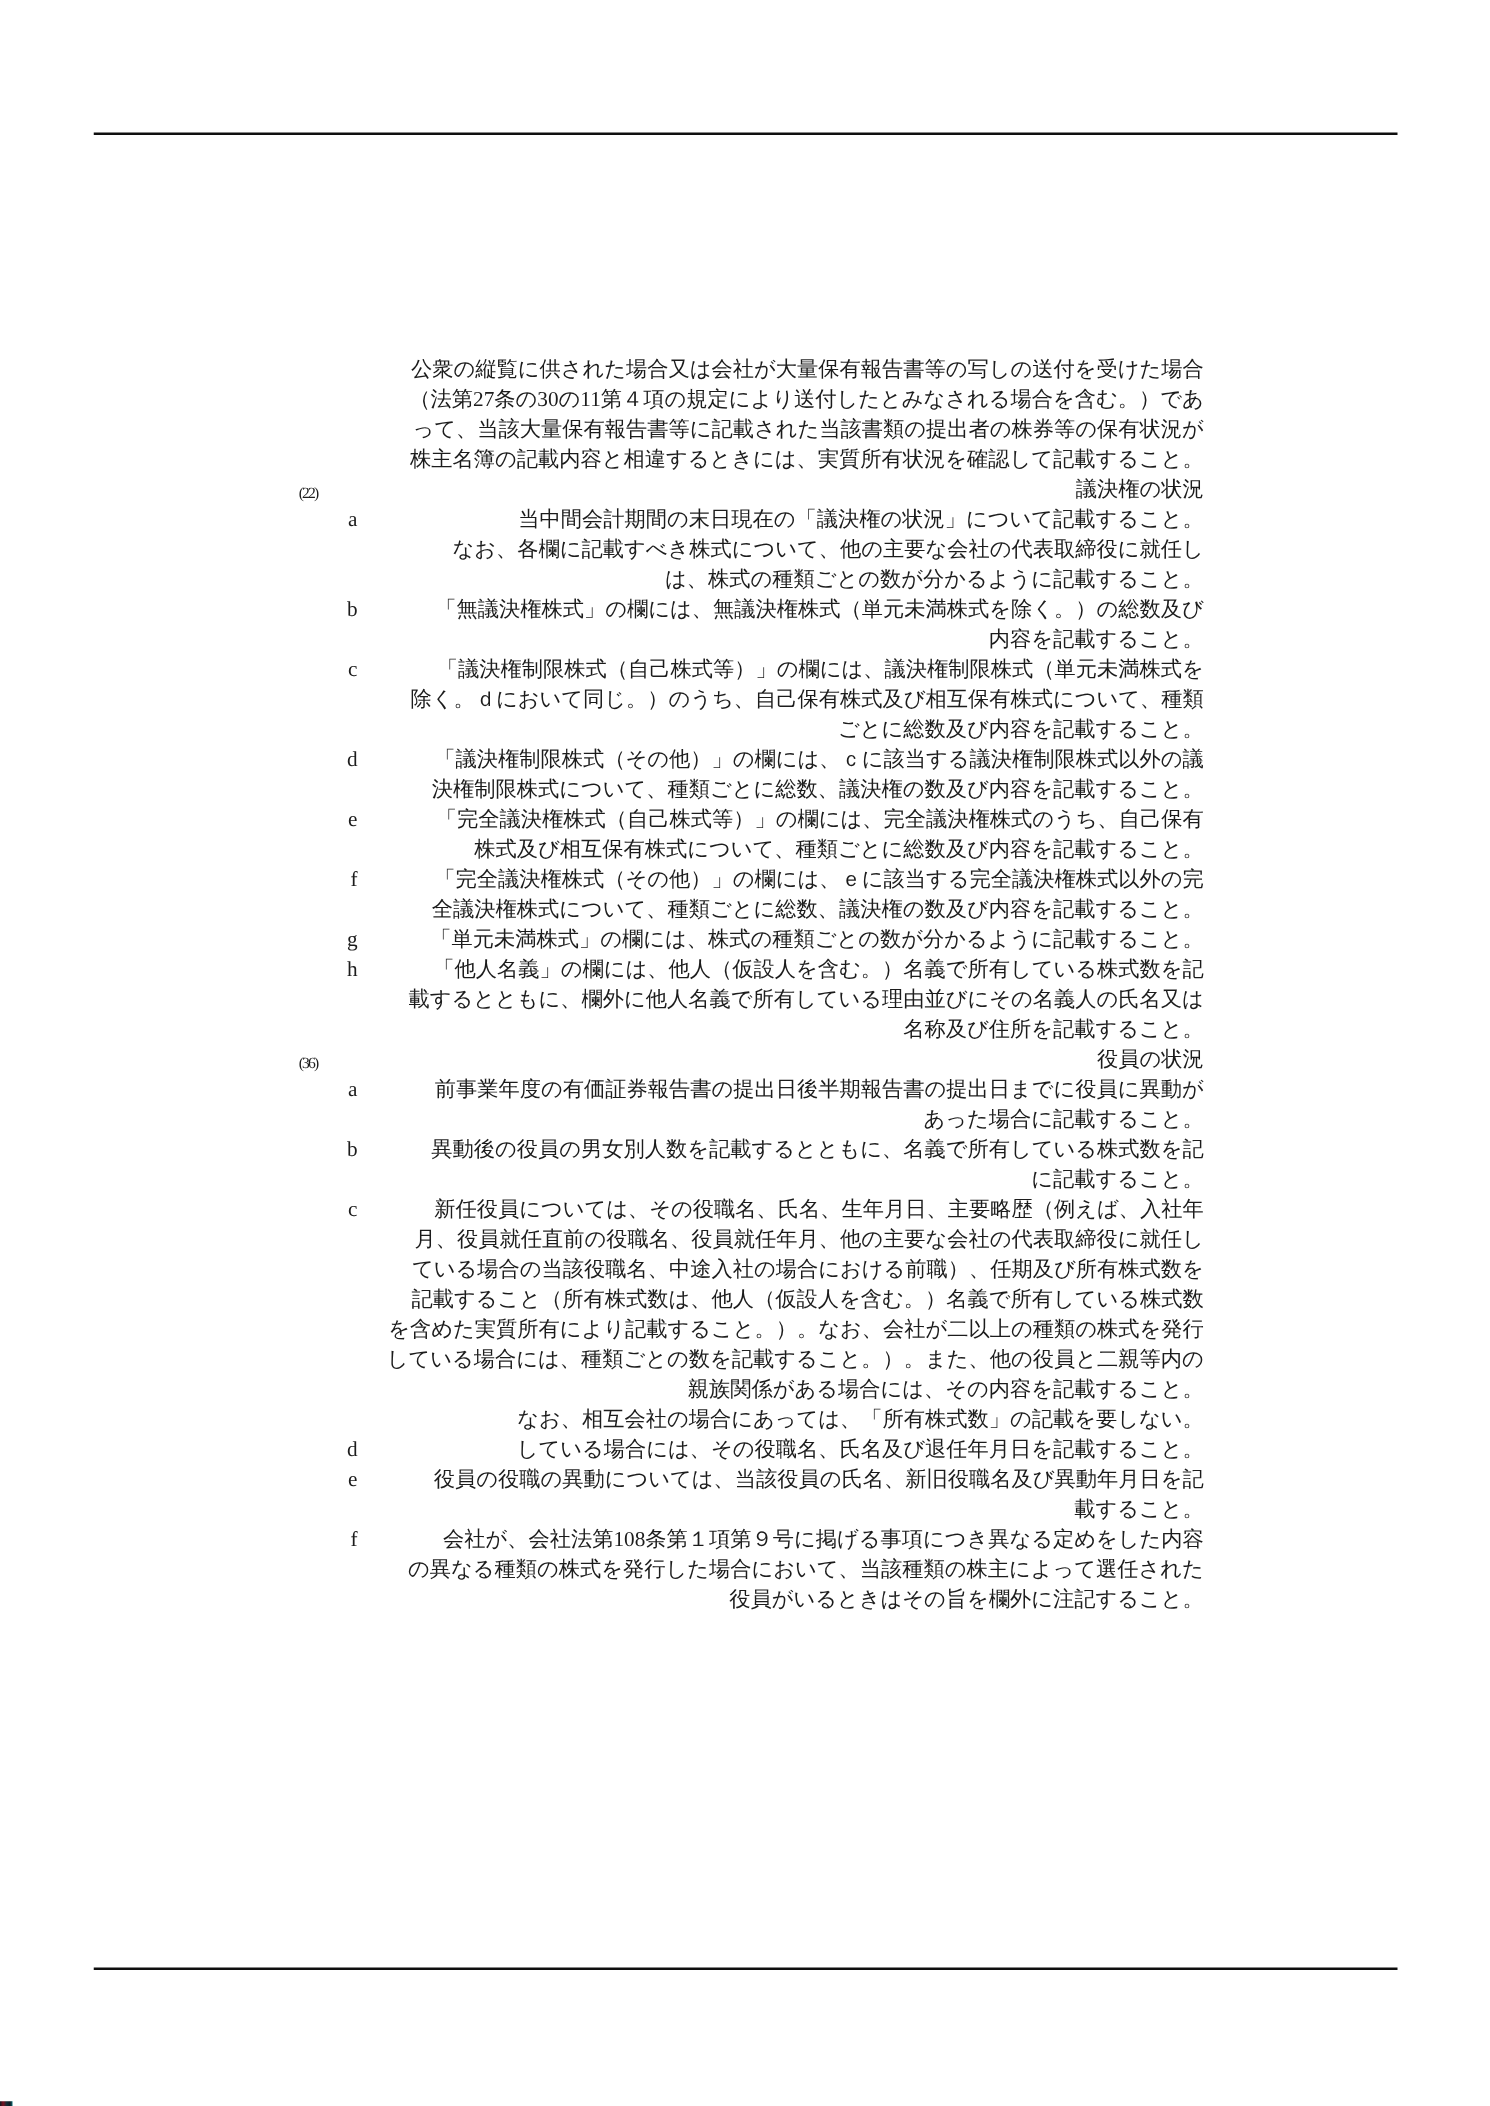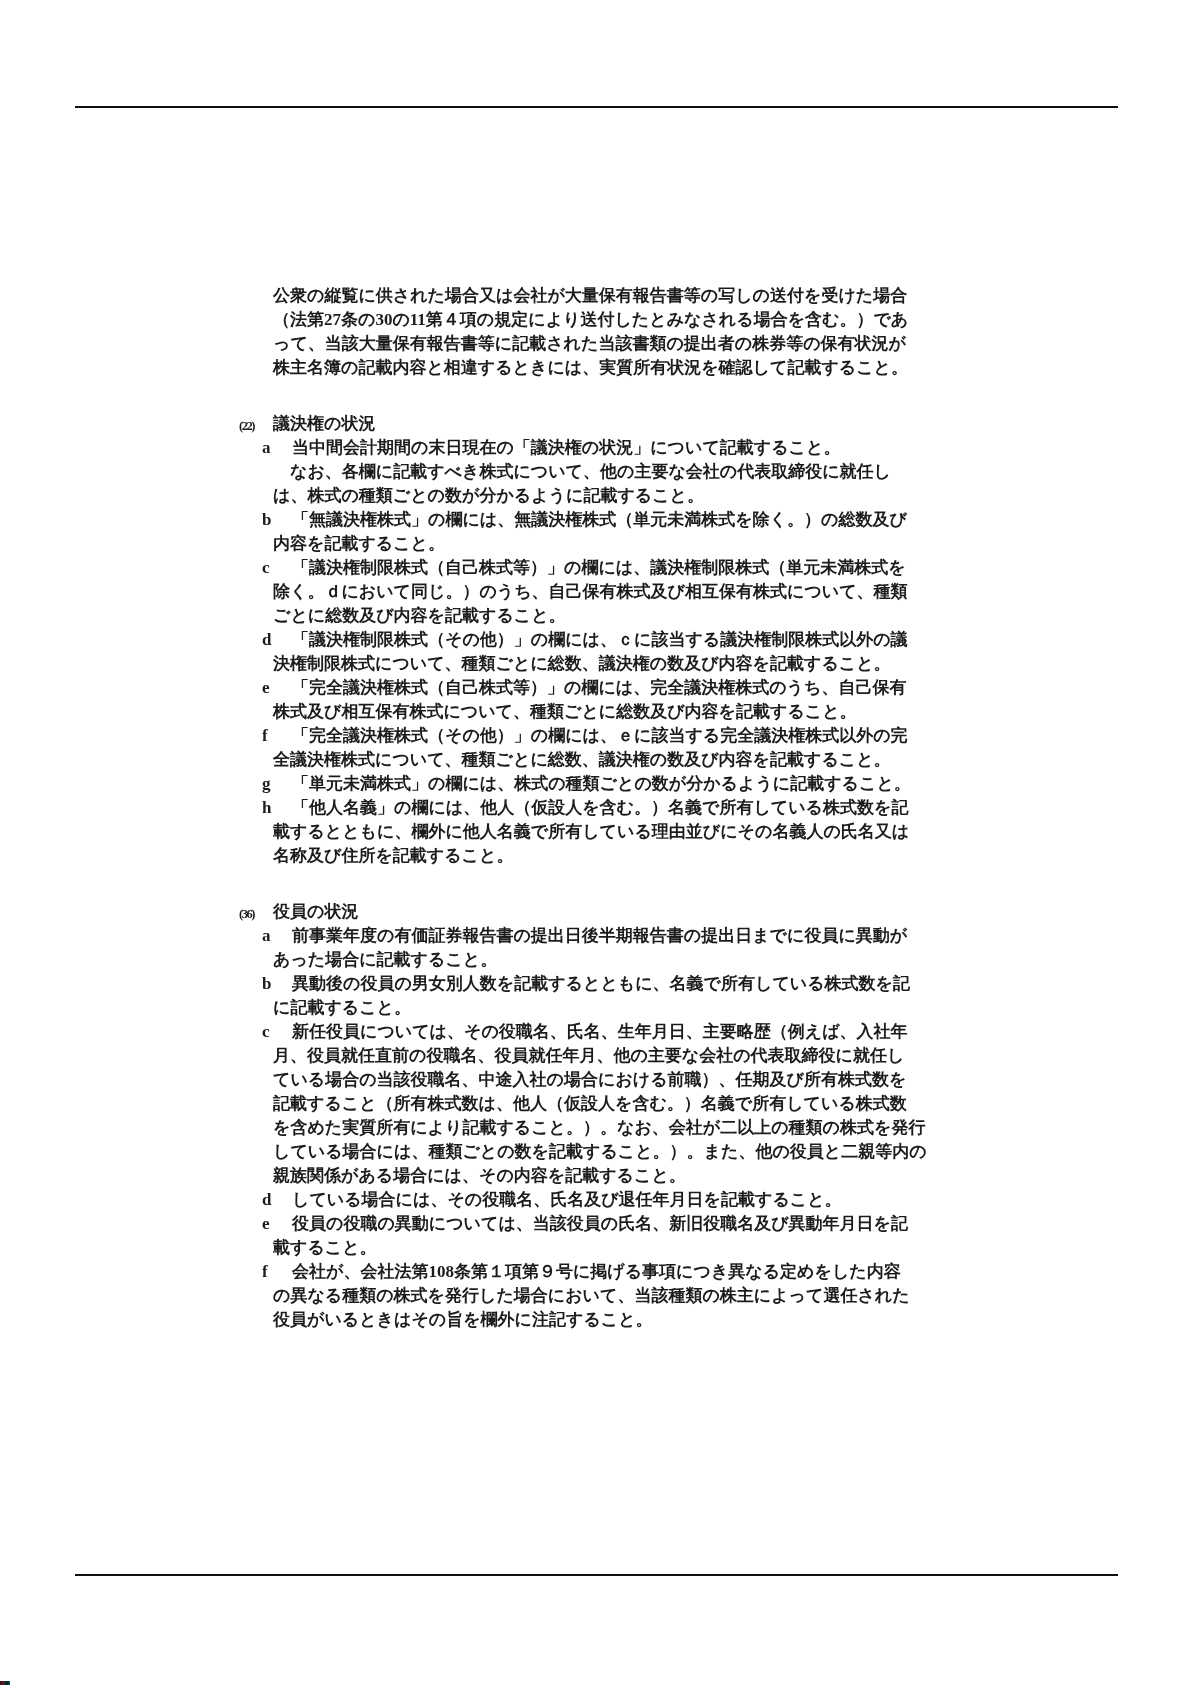--- a/index.html
+++ b/index.html
@@ -21,29 +21,28 @@
   }
   .rule.top { top: 106px; }
   .rule.bottom { top: 1574px; }
   .content {
     position: absolute;
     left: 273px;
     top: 284px;
     width: 690px;
     font-size: 17px;
     line-height: 24px;
-    text-align: left;
-    font-weight: bold;
+    text-align: right;
   }
   .content p {
     margin: 0;
     white-space: pre-line;
   }
   p.note { text-indent: 17px; }
-  .clause-head { position: relative; margin-top: 32px; }
+  .clause-head { position: relative; }
   .clause-marker {
     position: absolute;
     left: -34px;
     top: 2px;
     font-size: 12.5px;
     letter-spacing: -1.5px;
   }
   .sub { position: relative; }
   .sub .letter {
     position: absolute;
@@ -149,20 +148,21 @@
 
     <div class="sub">
       <span class="letter">c</span>
       <p class="text">新任役員については、その役職名、氏名、生年月日、主要略歴（例えば、入社年
 月、役員就任直前の役職名、役員就任年月、他の主要な会社の代表取締役に就任し
 ている場合の当該役職名、中途入社の場合における前職）、任期及び所有株式数を
 記載すること（所有株式数は、他人（仮設人を含む。）名義で所有している株式数
 を含めた実質所有により記載すること。）。なお、会社が二以上の種類の株式を発行
 している場合には、種類ごとの数を記載すること。）。また、他の役員と二親等内の
 親族関係がある場合には、その内容を記載すること。</p>
+      <p class="note">なお、相互会社の場合にあっては、「所有株式数」の記載を要しない。</p>
     </div>
 
     <div class="sub">
       <span class="letter">d</span>
       <p class="text">している場合には、その役職名、氏名及び退任年月日を記載すること。</p>
     </div>
 
     <div class="sub">
       <span class="letter">e</span>
       <p class="text">役員の役職の異動については、当該役員の氏名、新旧役職名及び異動年月日を記

